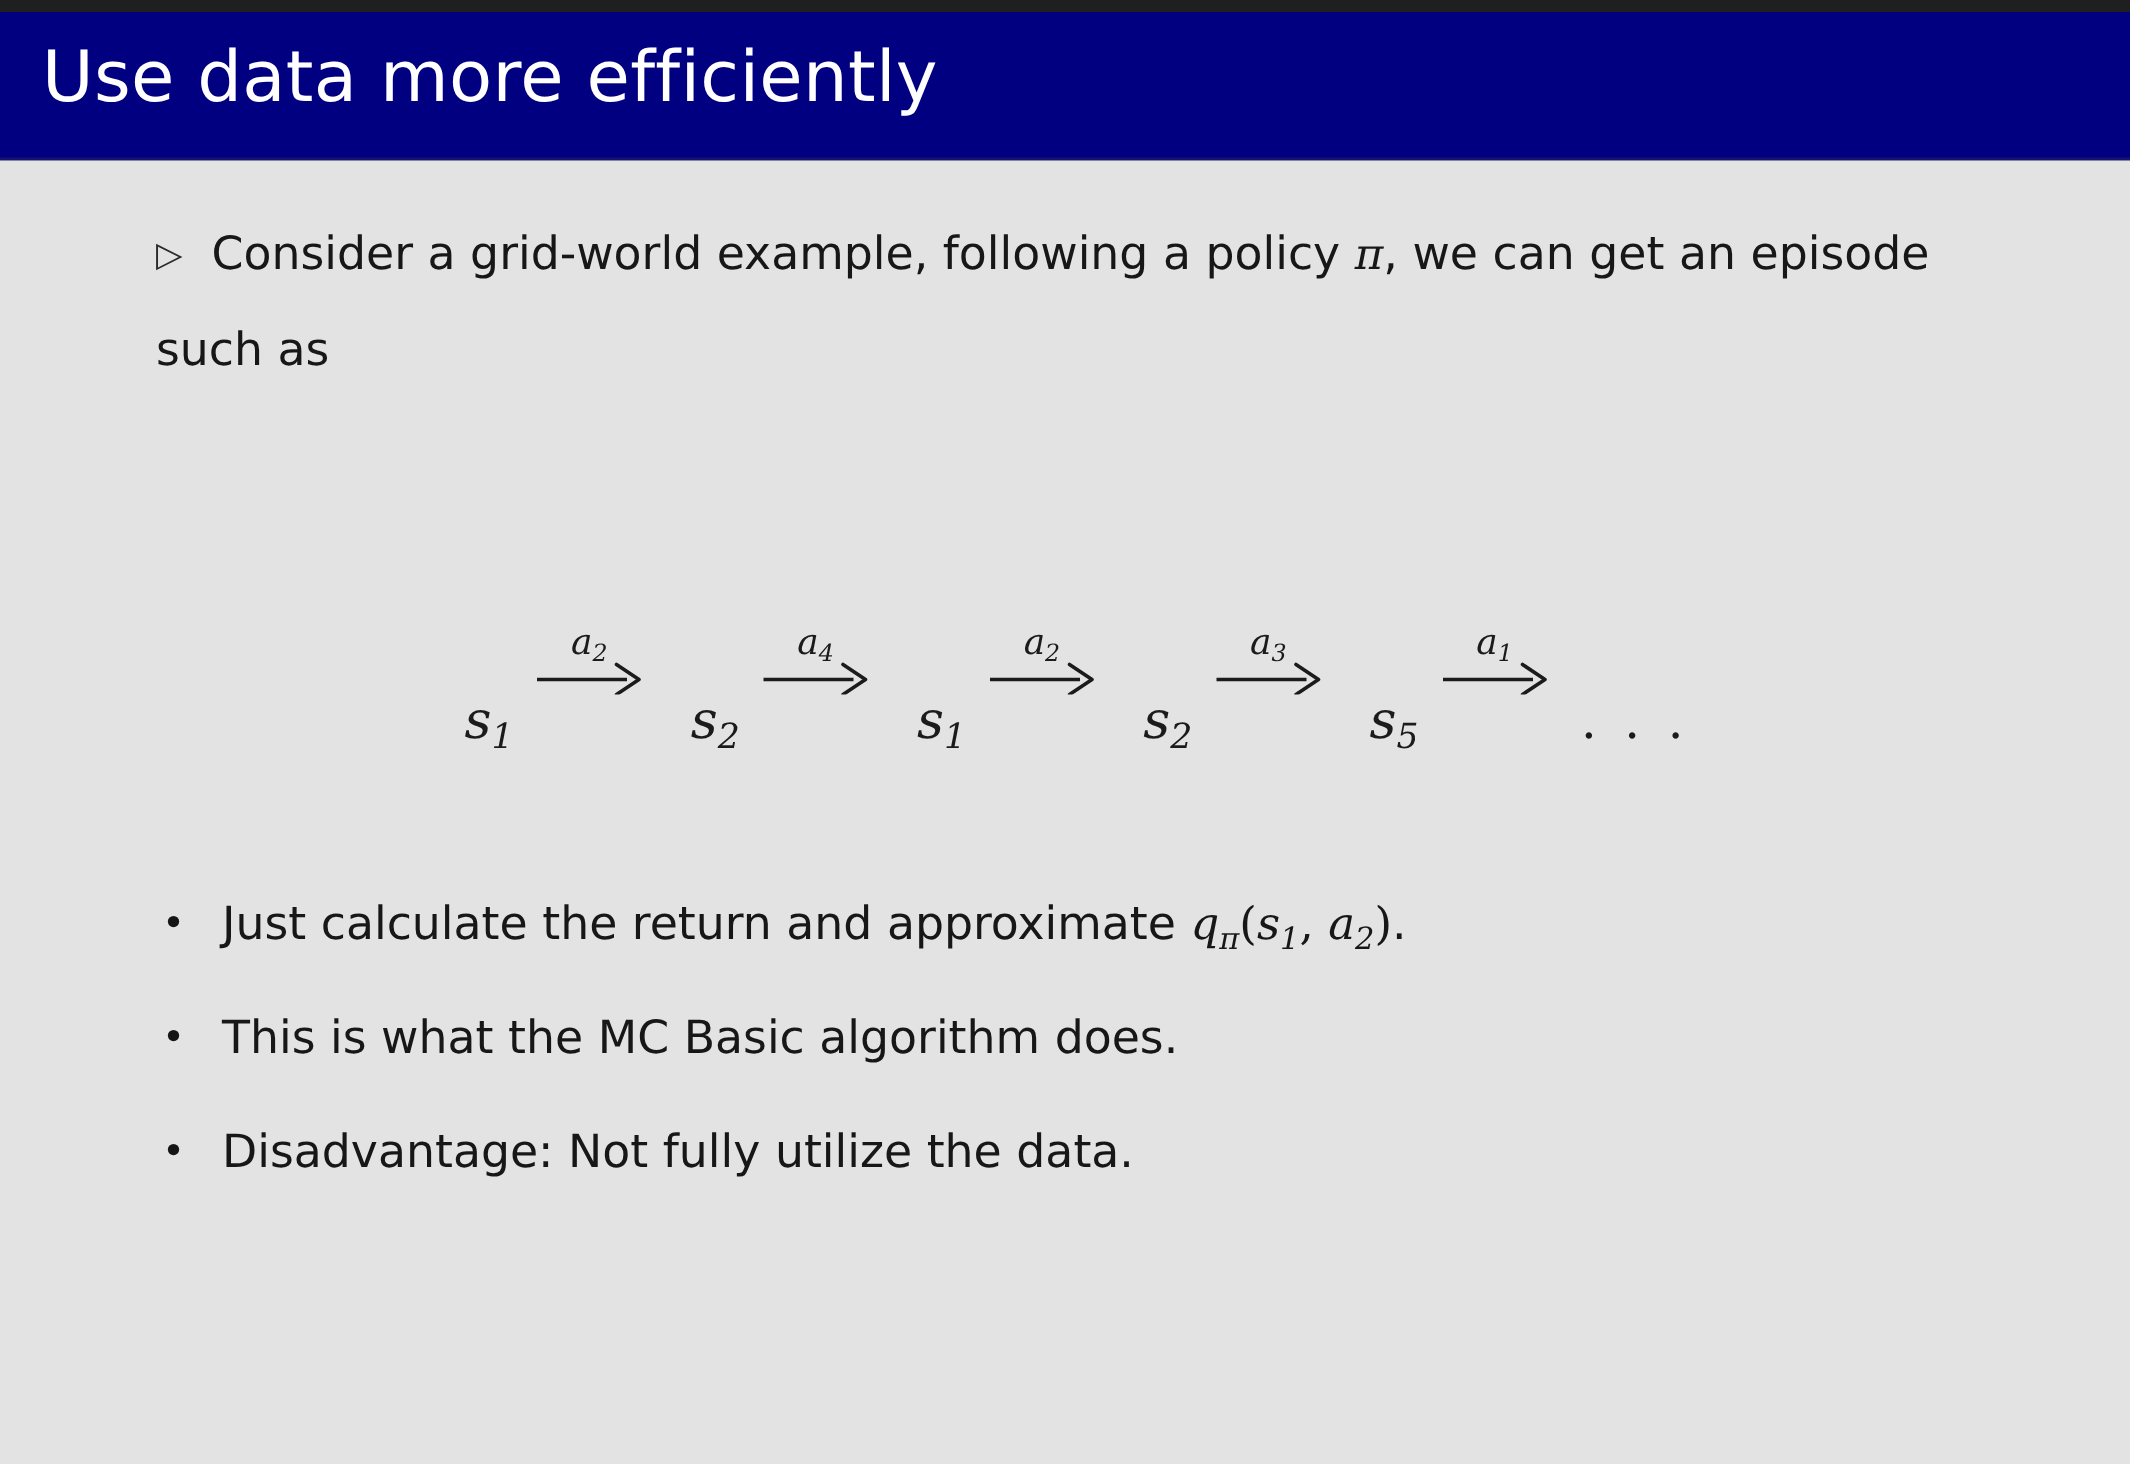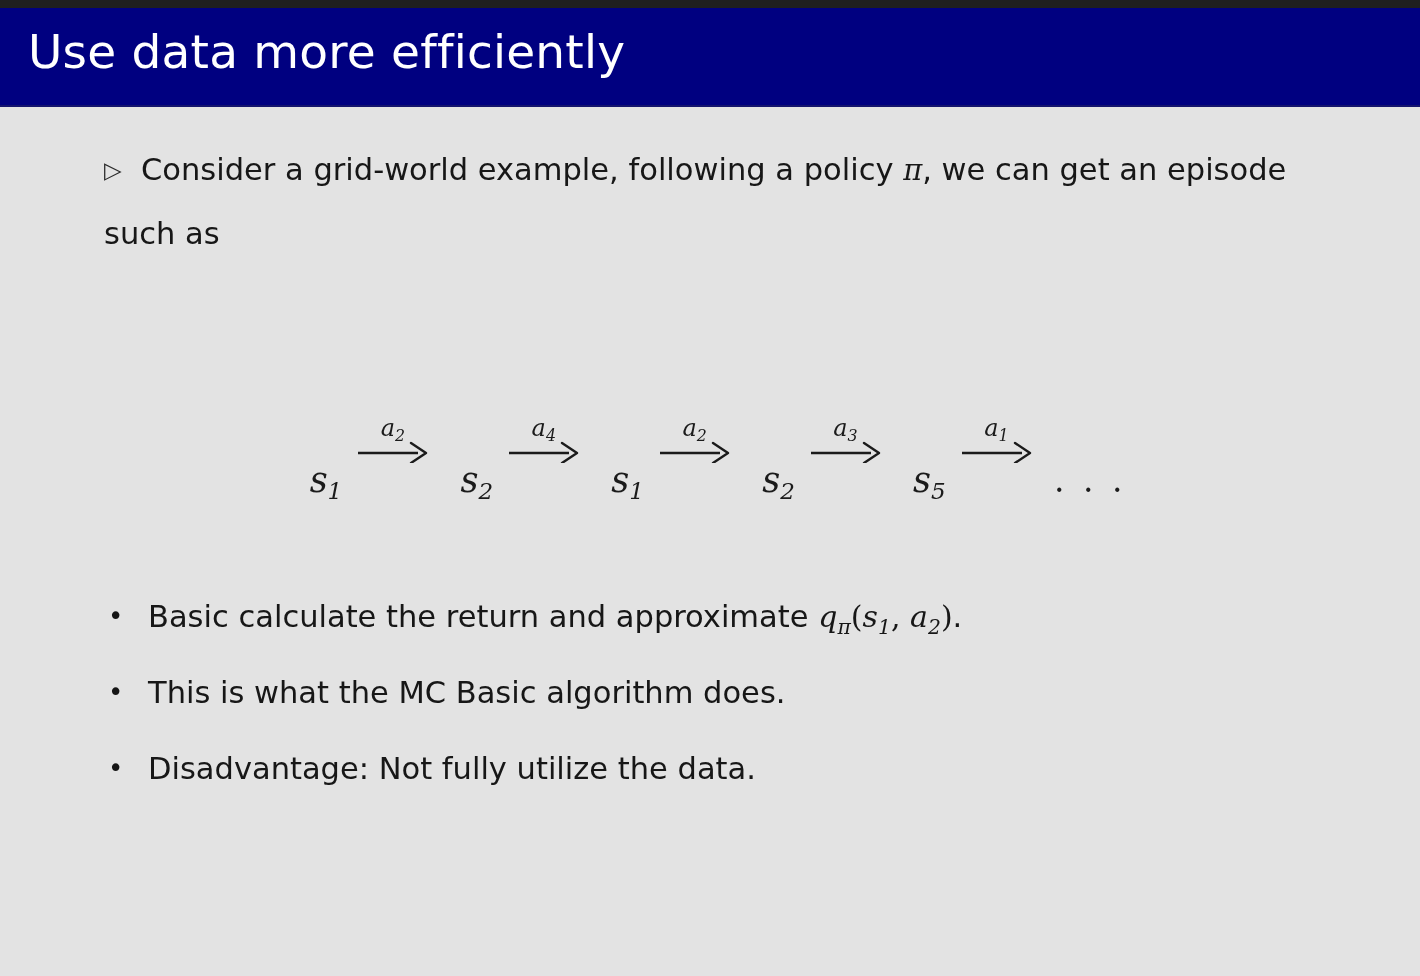--- a/index.html
+++ b/index.html
@@ -274,21 +274,21 @@
           </svg>
         </span>
 
         <span class="eq-dots">. . .</span>
       </span>
     </div>
 
 
 
     <div class="block dot-para p4">
-      <span class="dot-mark">•</span><span>Basic calculate the return and approximate </span><span class="math"><span>q</span><span class="sub">π</span><span class="mathup">(</span><span>s</span><span class="sub">1</span><span class="mathup">, </span><span>a</span><span class="sub">2</span><span class="mathup">)</span></span><span>.</span>
+      <span class="dot-mark">•</span><span>Just calculate the return and approximate </span><span class="math"><span>q</span><span class="sub">π</span><span class="mathup">(</span><span>s</span><span class="sub">1</span><span class="mathup">, </span><span>a</span><span class="sub">2</span><span class="mathup">)</span></span><span>.</span>
     </div>
 
     <div class="block dot-para p6">
       <span class="dot-mark">•</span><span>Disadvantage: Not fully utilize the data.</span>
     </div>
 
     <div class="block dot-para p5">
       <span class="dot-mark">•</span><span>This is what the MC Basic algorithm does.</span>
     </div>
 

